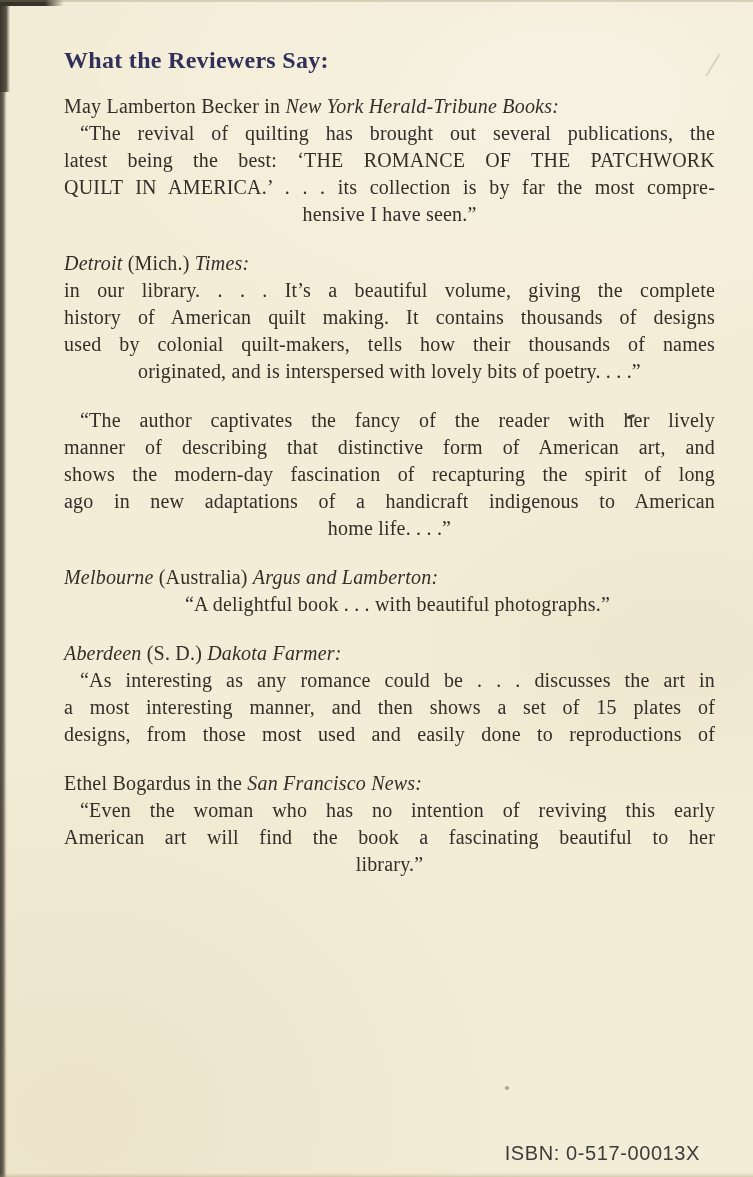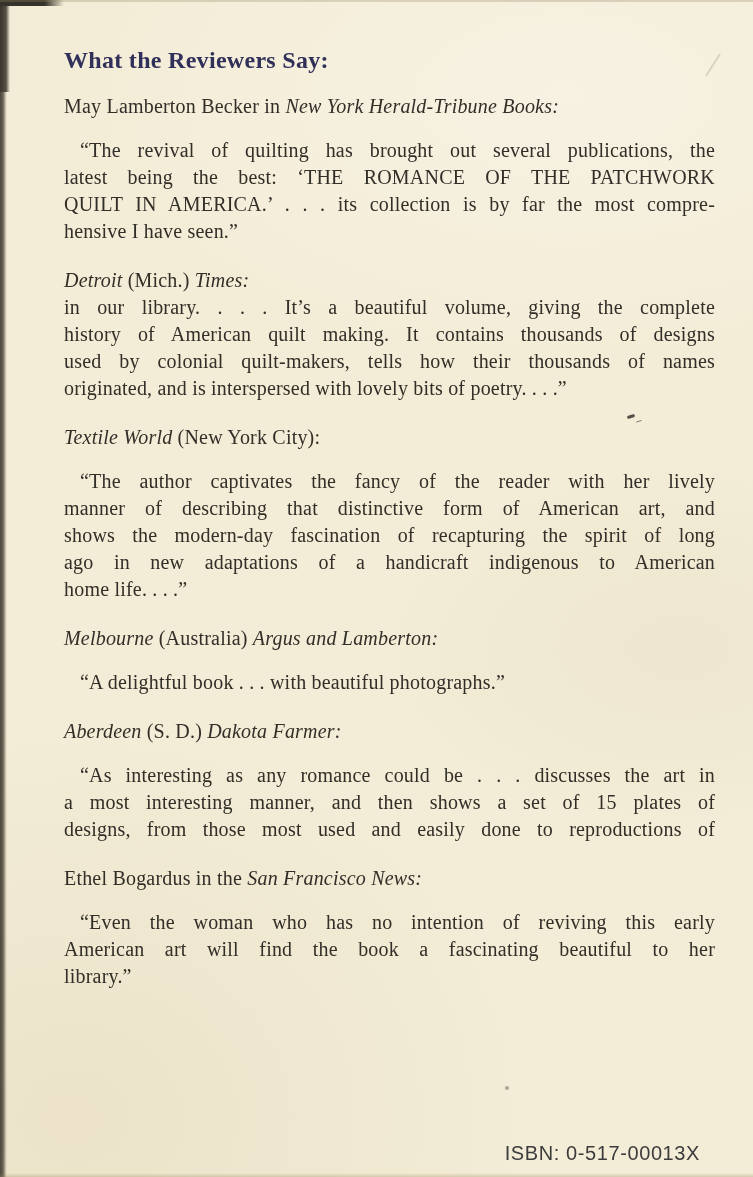--- a/index.html
+++ b/index.html
@@ -68,22 +68,22 @@
   }
   .attr .it { font-style: italic; }
   .quote { margin: 0; }
   .qline {
     font-size: 20px;
     line-height: 27px;
     letter-spacing: 0.2px;
     white-space: normal;
   }
   .qline.just { text-align: justify; text-align-last: justify; }
-  .qline.last { text-align: left; }
-  .qline.first { padding-left: 16px; margin-top: 17px; }
+  .qline.last { text-align: center; }
+  .qline.first { padding-left: 16px; }
   .isbn {
     position: absolute;
     top: 1142px;
     right: 53px;
     font-family: "Liberation Sans", sans-serif;
     font-size: 20px;
     letter-spacing: 0.6px;
     color: var(--isbn-ink, #3c3c3c);
     text-align: right;
   }
@@ -120,21 +120,20 @@
     <p class="attr"><span class="it">Detroit</span><span class="rm"> (Mich.) </span><span class="it">Times:</span></p>
     <div class="quote">
             <div class="qline just">in our library. . . . It’s a beautiful volume, giving the complete</div>
             <div class="qline just">history of American quilt making. It contains thousands of designs</div>
             <div class="qline just">used by colonial quilt-makers, tells how their thousands of names</div>
             <div class="qline last">originated, and is interspersed with lovely bits of poetry. . . .”</div>
           </div>
   </section>
 
   <section class="section">
-    <p class="attr"><span class="it">Textile World</span><span class="rm"> (New York City):</span></p>
     <div class="quote">
             <div class="qline first just">“The author captivates the fancy of the reader with her lively</div>
             <div class="qline just">manner of describing that distinctive form of American art, and</div>
             <div class="qline just">shows the modern-day fascination of recapturing the spirit of long</div>
             <div class="qline just">ago in new adaptations of a handicraft indigenous to American</div>
             <div class="qline last">home life. . . .”</div>
           </div>
   </section>
 
   <section class="section">

